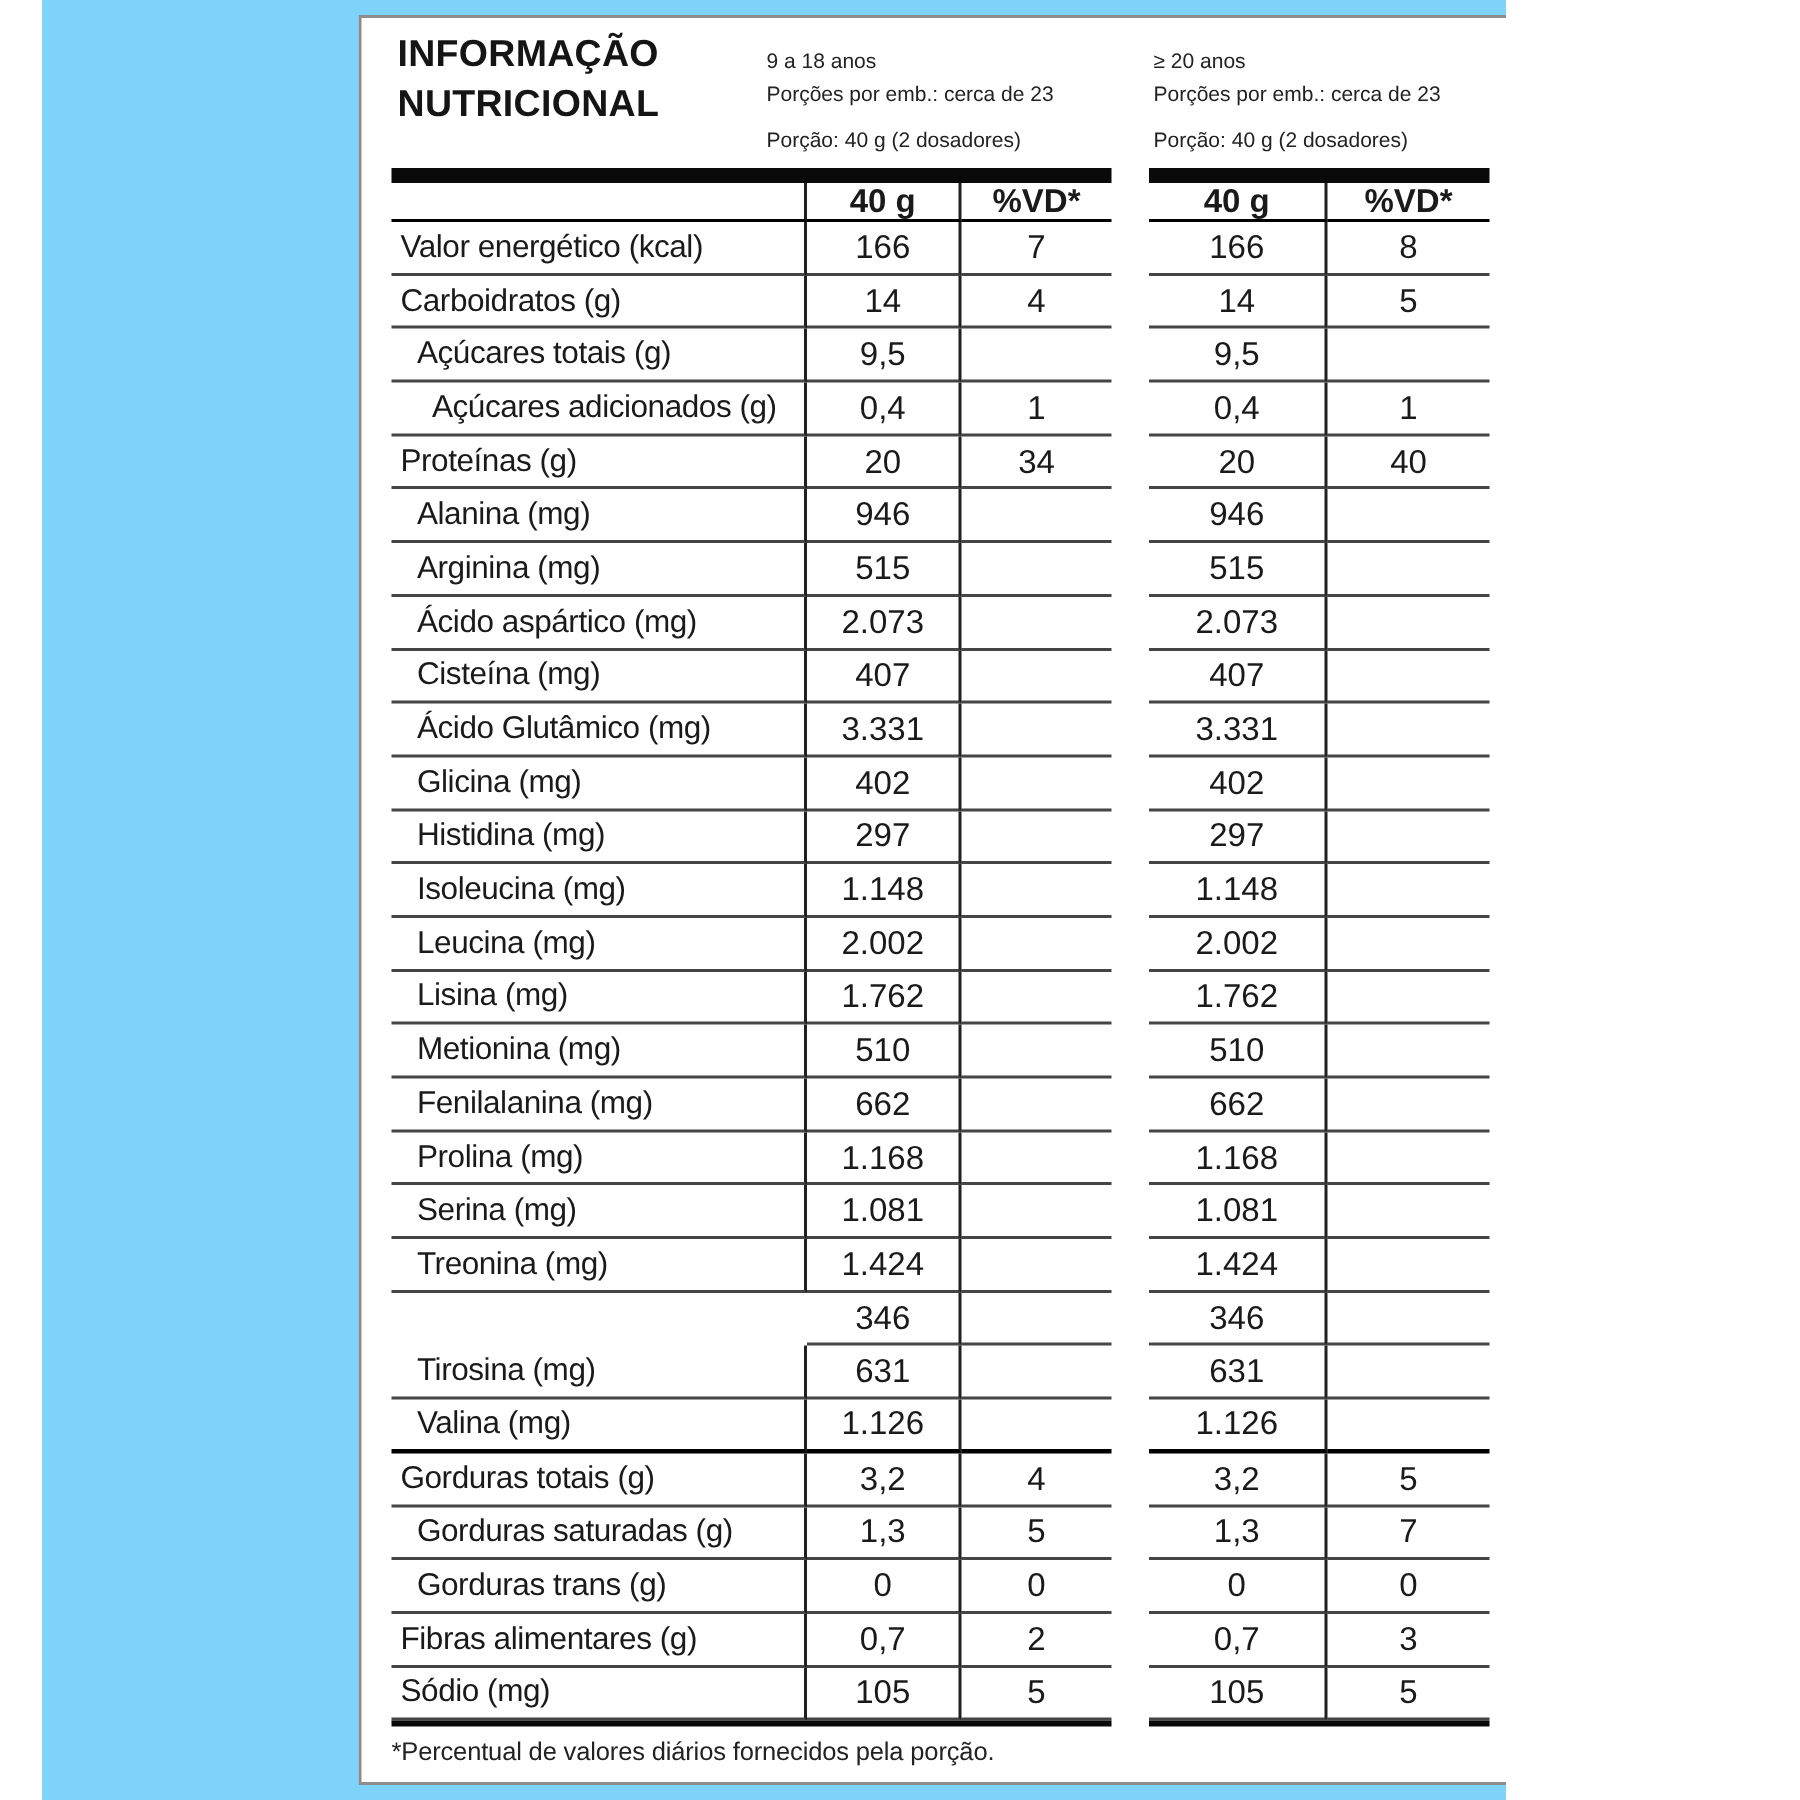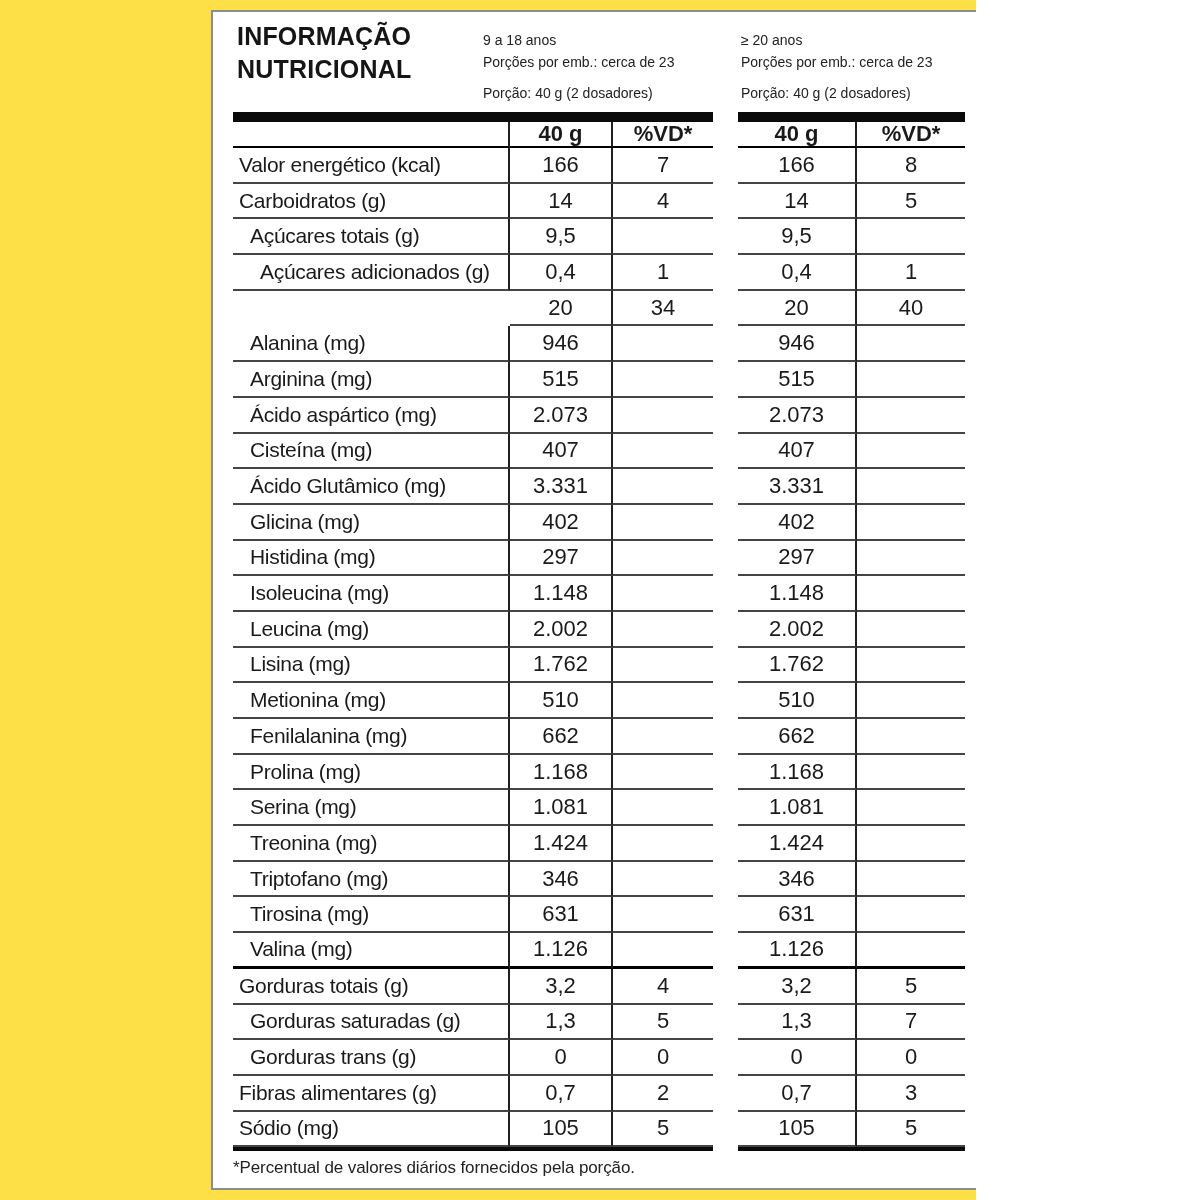--- a/index.html
+++ b/index.html
@@ -1,18 +1,18 @@
 <!DOCTYPE html>
 <html><head>
 <meta charset="utf-8">
 <style>
   html,body{margin:0;padding:0;background:#ffffff;}
   .canvas{
-    position:relative;width:976px;height:1200px;background:#fde047;overflow:hidden;
-    font-family:"Liberation Sans", sans-serif;color:#1a1a1a;
+    position:relative;width:976px;height:1200px;background:#7dd3fc;overflow:hidden;
+    font-family:"Liberation Sans", sans-serif;color:#1a1a1a;margin-left:28px;
   }
   .box{
     position:absolute;left:211px;top:10px;width:779px;height:1180px;
     border:2px solid #8d8d8d;box-sizing:border-box;background:#fff;
   }
   
   .title{
     position:absolute;left:24px;top:8px;
     font-size:25px;font-weight:bold;line-height:1.3;letter-spacing:.2px;color:#151515;
   }
@@ -102,20 +102,21 @@
         <div class="cell num col3"></div>
         <div class="cell gapcell col4"></div>
         <div class="cell num col5 vr">9,5</div>
         <div class="cell num col6"></div>
         <div class="cell name col1 vr ind2">Açúcares adicionados (g)</div>
         <div class="cell num col2 vr">0,4</div>
         <div class="cell num col3">1</div>
         <div class="cell gapcell col4"></div>
         <div class="cell num col5 vr">0,4</div>
         <div class="cell num col6">1</div>
+        <div class="cell name col1 vr ind0">Proteínas (g)</div>
         <div class="cell num col2 vr">20</div>
         <div class="cell num col3">34</div>
         <div class="cell gapcell col4"></div>
         <div class="cell num col5 vr">20</div>
         <div class="cell num col6">40</div>
         <div class="cell name col1 vr ind1">Alanina (mg)</div>
         <div class="cell num col2 vr">946</div>
         <div class="cell num col3"></div>
         <div class="cell gapcell col4"></div>
         <div class="cell num col5 vr">946</div>
@@ -197,21 +198,20 @@
         <div class="cell num col3"></div>
         <div class="cell gapcell col4"></div>
         <div class="cell num col5 vr">1.081</div>
         <div class="cell num col6"></div>
         <div class="cell name col1 vr ind1">Treonina (mg)</div>
         <div class="cell num col2 vr">1.424</div>
         <div class="cell num col3"></div>
         <div class="cell gapcell col4"></div>
         <div class="cell num col5 vr">1.424</div>
         <div class="cell num col6"></div>
-        <div class="cell name col1 vr ind1">Triptofano (mg)</div>
         <div class="cell num col2 vr">346</div>
         <div class="cell num col3"></div>
         <div class="cell gapcell col4"></div>
         <div class="cell num col5 vr">346</div>
         <div class="cell num col6"></div>
         <div class="cell name col1 vr ind1">Tirosina (mg)</div>
         <div class="cell num col2 vr">631</div>
         <div class="cell num col3"></div>
         <div class="cell gapcell col4"></div>
         <div class="cell num col5 vr">631</div>

